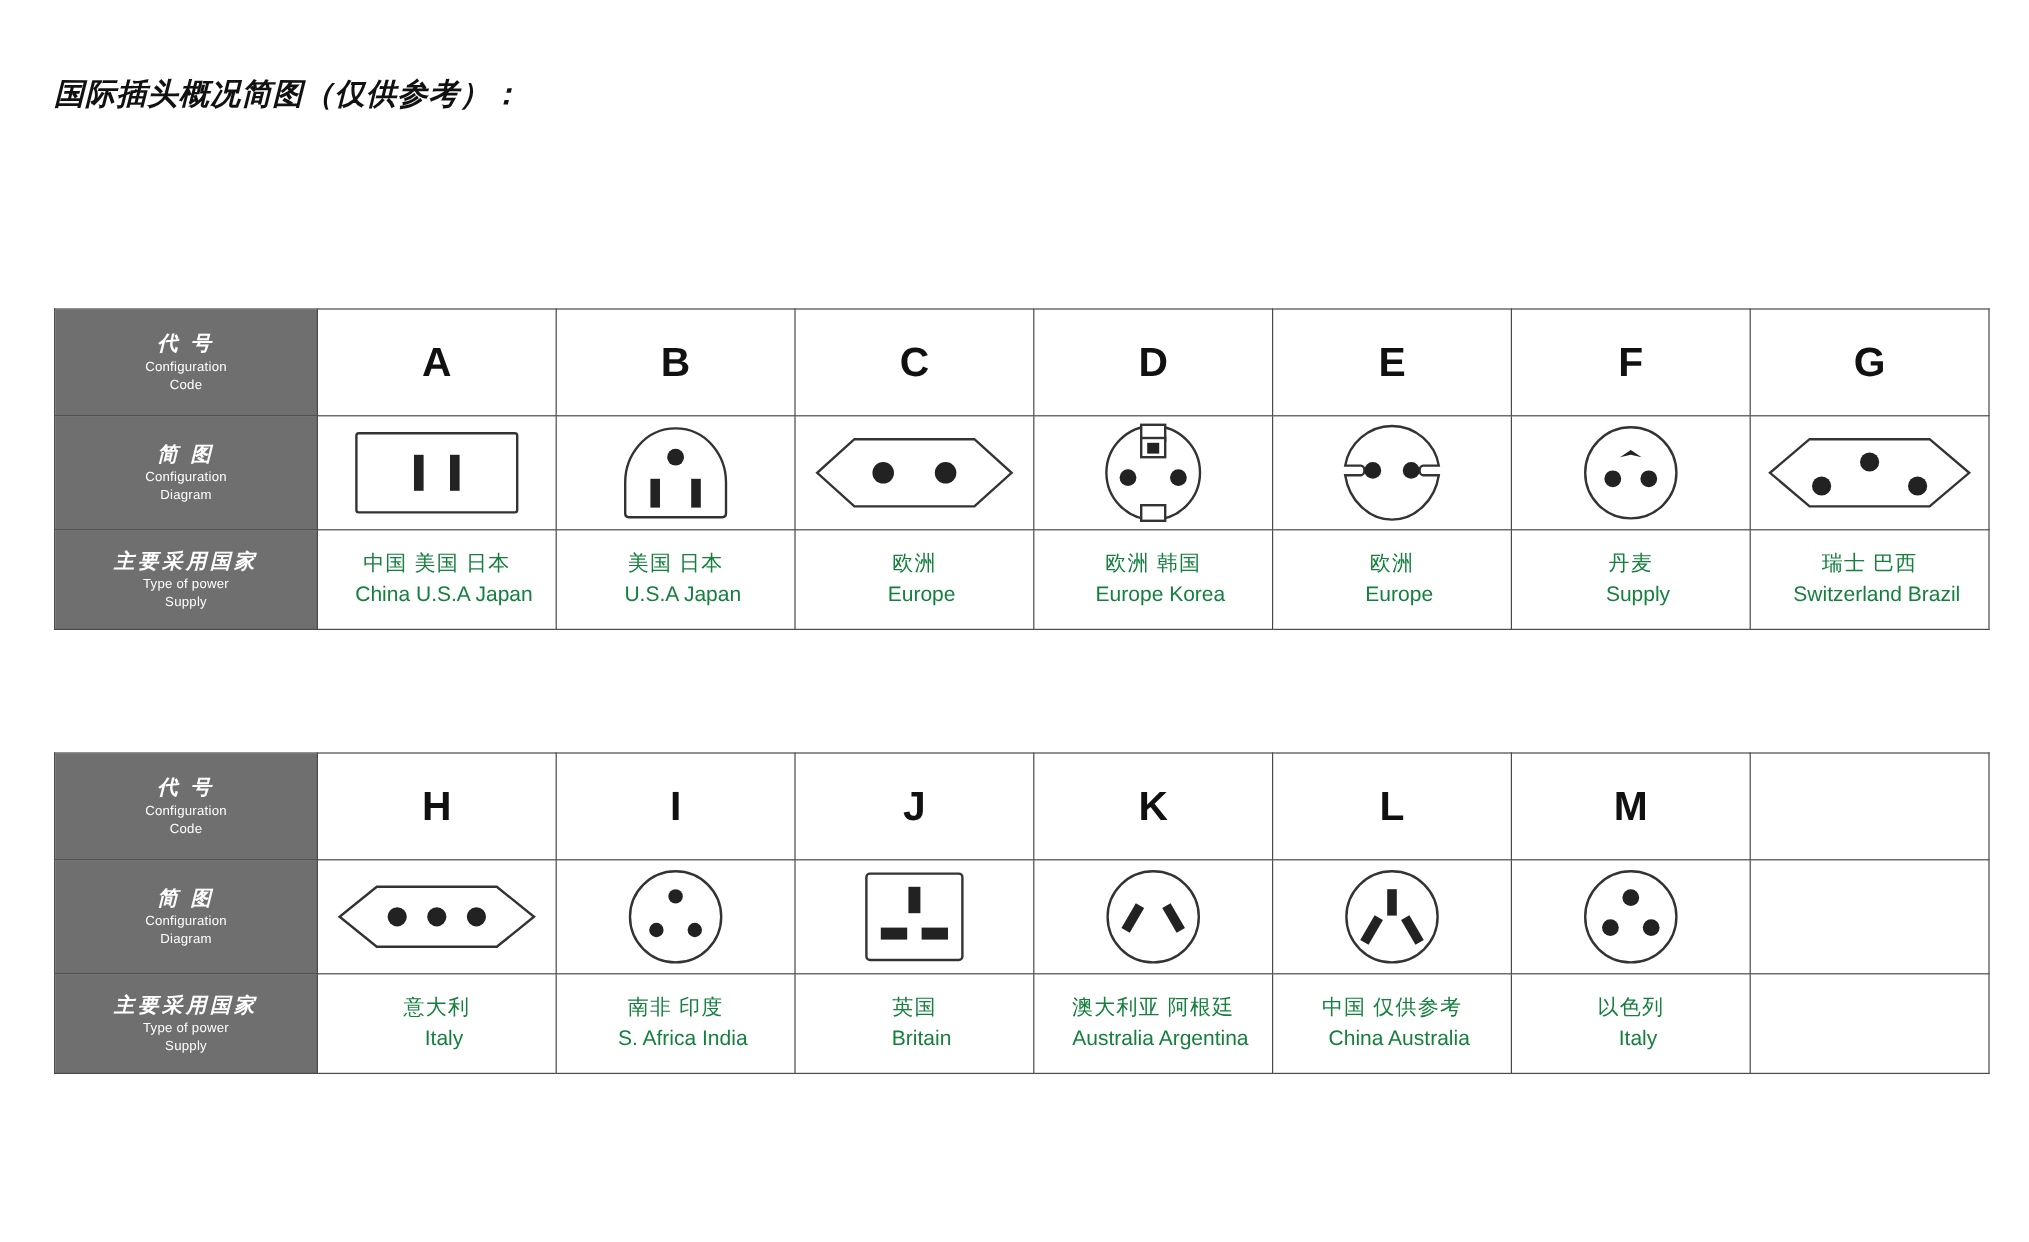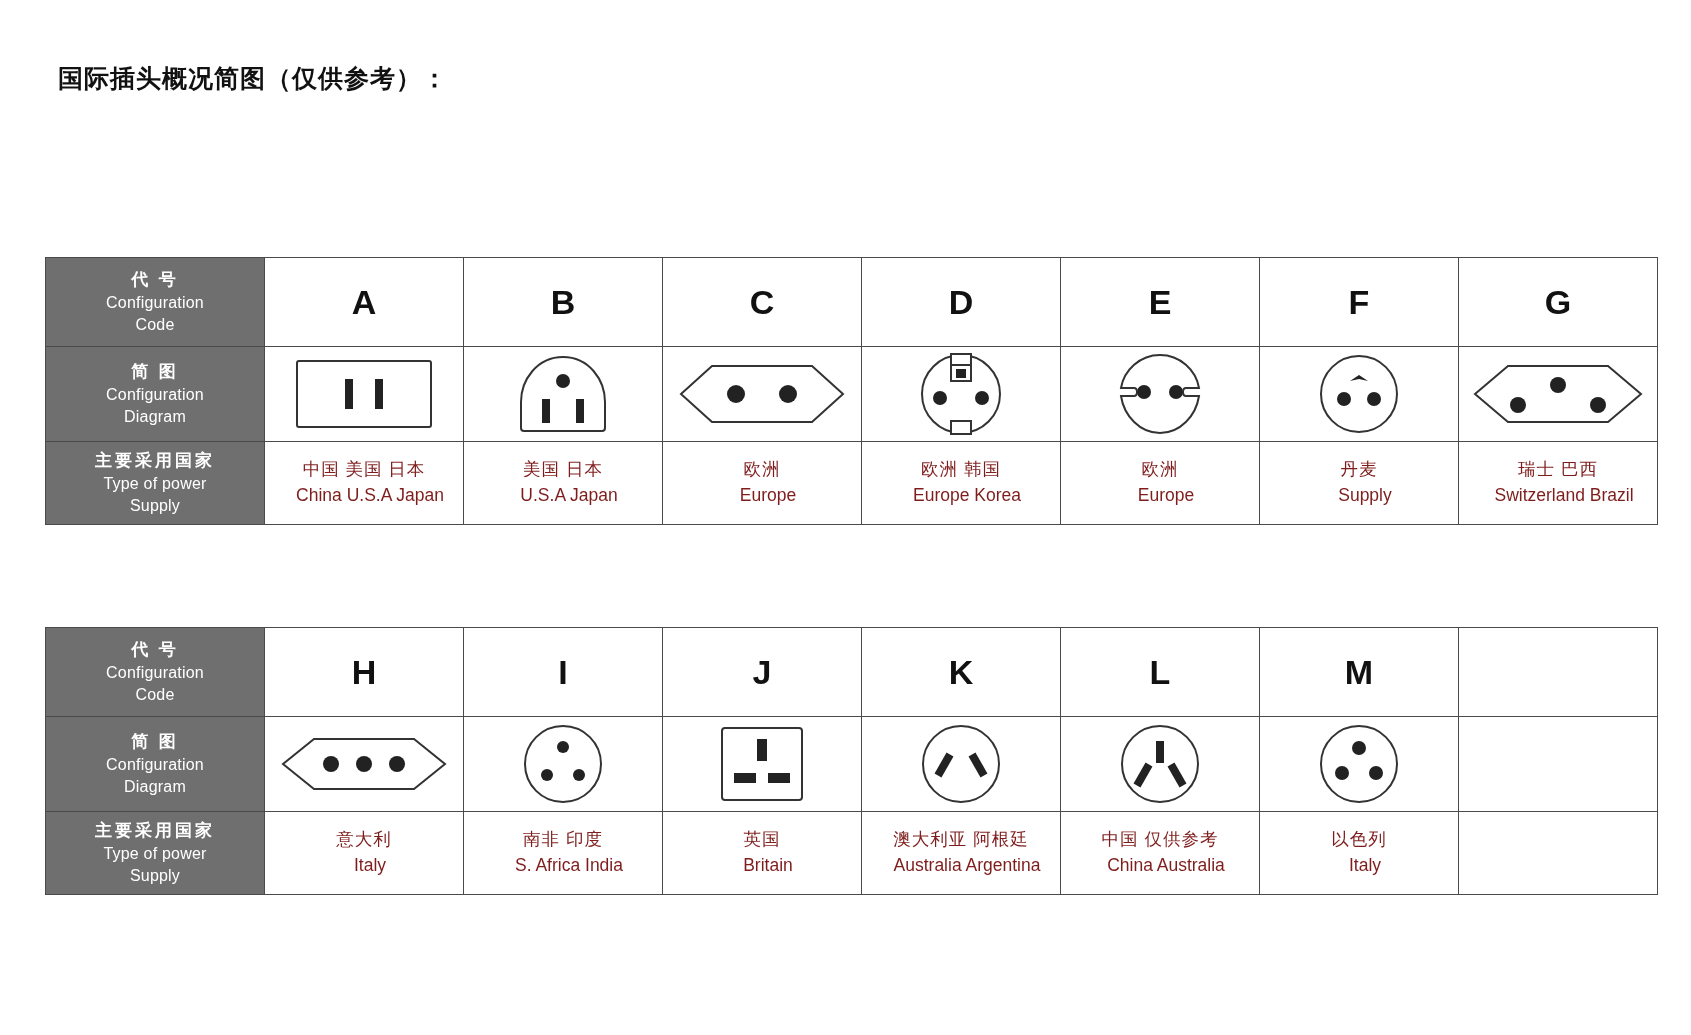--- a/index.html
+++ b/index.html
@@ -10,22 +10,23 @@
   body {
     width: 1691px;
     height: 1035px;
     font-family: "Liberation Sans", sans-serif;
     color: #1a1a1a;
     position: relative;
     overflow: hidden;
   }
   .title-block {
     position: absolute;
-    left: 58px;
+    left: 45px;
     top: 62px;
+    font-style: italic;
   }
   .title-cn {
     font-size: 25px;
     font-weight: bold;
     letter-spacing: 1px;
     color: #111;
     margin-bottom: 9px;
     white-space: nowrap;
   }
   .title-en {
@@ -56,41 +57,42 @@
     width: 218px;
     font-weight: normal;
     line-height: 1.38;
     padding: 4px 2px;
   }
   .hdr-cn {
     font-size: 17px;
     letter-spacing: 3px;
     display: block;
     font-weight: bold;
+    font-style: italic;
   }
   .hdr-en {
-    font-size: 16px;
+    font-size: 11px;
     display: block;
     letter-spacing: 0.2px;
   }
   .code-cell {
     font-size: 34px;
     font-weight: bold;
     color: #111;
     height: 88px;
   }
   .diag-cell {
     height: 94px;
     background: #fff;
   }
   .country-cell {
     height: 82px;
     font-size: 17.5px;
     line-height: 1.48;
-    color: #7f1d1d;
+    color: #15803d;
     padding: 4px 3px;
   }
   .country-cn { display: block; letter-spacing: 1px; }
   .country-en { display: block; margin-left: 12px; }
   .data-col { width: 198px; }
 
   .svg-wrap {
     display: flex;
     align-items: center;
     justify-content: center;

